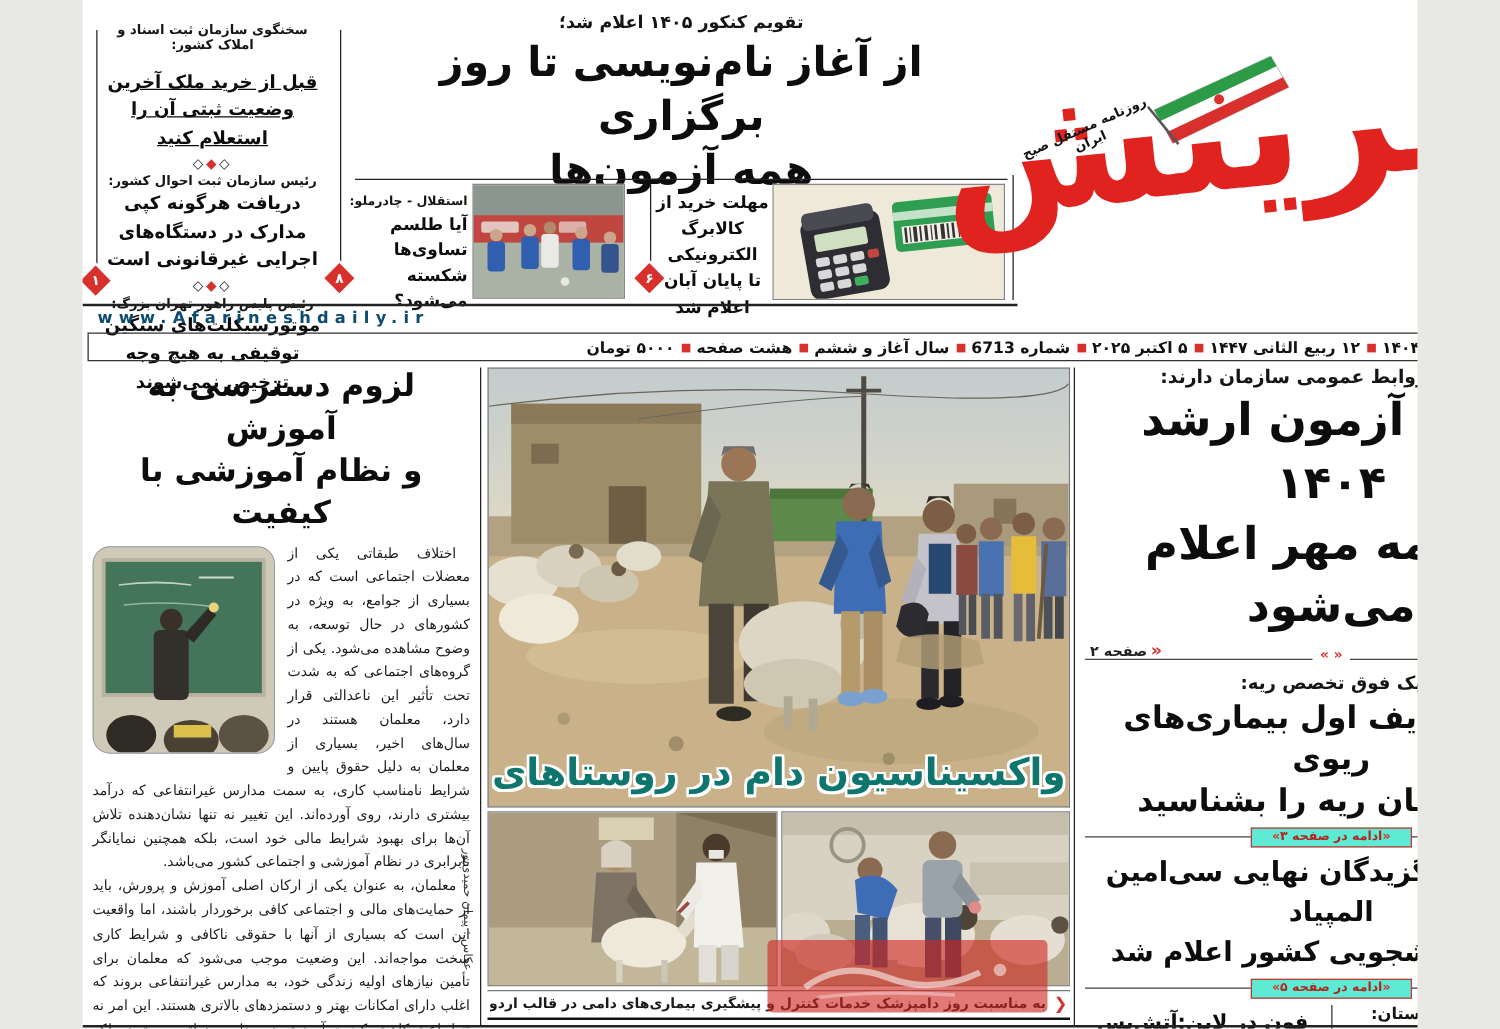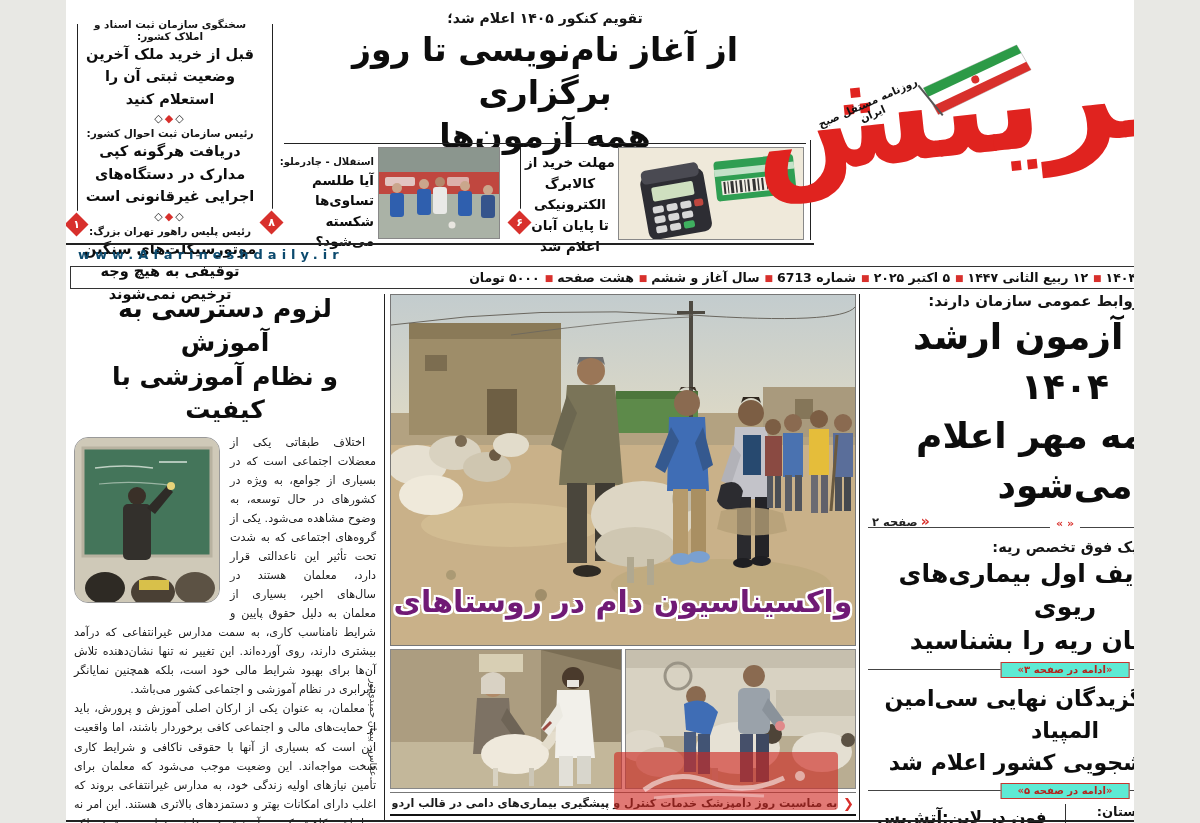--- a/index.html
+++ b/index.html
@@ -34,21 +34,21 @@
   svg { display:block; }
 </style>
 </head>
 <body>
 
 <div class="page">
 
   <div class="vr" style="left:11px; top:24px; height:190px;"></div>
   <div class="abs" style="left:16px; top:18px; width:176px;">
     <div class="kicker" style="font-size:10.5px;">سخنگوی سازمان ثبت اسناد و املاک کشور:</div>
-    <div class="hl" style="font-size:14.5px; line-height:1.55; margin-top:1px;">قبل از خرید ملک آخرین وضعیت ثبتی آن را استعلام کنید</div>
+    <div class="hl" style="font-size:14.5px; line-height:1.55; margin-top:13px;text-decoration:underline;">قبل از خرید ملک آخرین وضعیت ثبتی آن را استعلام کنید</div>
     <div class="orn">◇<b>◆</b>◇</div>
     <div class="kicker" style="font-size:10.5px;">رئیس سازمان ثبت احوال کشور:</div>
     <div class="hl" style="font-size:14.5px; line-height:1.55; margin-top:1px;">دریافت هرگونه کپی مدارک در دستگاه‌های اجرایی غیرقانونی است</div>
     <div class="orn">◇<b>◆</b>◇</div>
     <div class="kicker" style="font-size:10.5px;">رئیس پلیس راهور تهران بزرگ:</div>
     <div class="hl" style="font-size:14.5px; line-height:1.55; margin-top:1px;">موتورسیکلت‌های سنگین توقیفی به هیچ وجه ترخیص نمی‌شوند</div>
   </div>
   <div class="diamond" style="left:2px; top:216px;">
       <span>۱</span>
     </div>
@@ -320,21 +320,21 @@
             <rect x="374" y="141" width="17" height="40" fill="#8a4a42"></rect>
             <rect x="376" y="181" width="6" height="32" fill="#52565e"></rect>
             <rect x="384" y="181" width="6" height="32" fill="#4a4e54"></rect>
           <line x1="446" y1="140" x2="440" y2="216" stroke="#6a5a40" stroke-width="3"></line>
         </g>
         <path d="M330 216 Q360 208 392 218 L396 236 Q358 246 326 234 Z" fill="#b5a078" opacity="0.8"></path>
         <circle cx="150" cy="300" r="6" fill="#a08e6a"></circle>
           <circle cx="320" cy="312" r="5" fill="#a08e6a"></circle>
           <circle cx="60" cy="280" r="5" fill="#ab9a74"></circle>
       </svg>
-      <div class="abs" style="left:0; right:0; bottom:25px; text-align:center; font-weight:bold; color:#701a75; line-height:1.25;
+      <div class="abs" style="left:0; right:0; bottom:8px; text-align:center; font-weight:bold; color:#0f766e; line-height:1.25;
             text-shadow:-2px -2px 0 #fff, 2px -2px 0 #fff, -2px 2px 0 #fff, 2px 2px 0 #fff, 0 -2px 0 #fff, 0 2px 0 #fff, -2px 0 0 #fff, 2px 0 0 #fff;">
         <div style="font-size:30px;">واکسیناسیون دام در روستاهای</div>
       </div>
     </div>
 
     <div style="display:flex; gap:3px; margin-top:3px;">
       <div class="photo-frame" style="width:231px; height:140px; border:1px solid #888;">
         <svg width="229" height="138" viewBox="0 0 229 138">
           <rect width="229" height="138" fill="#d8d2c2"></rect>
           <rect y="0" width="229" height="18" fill="#c6bfae"></rect>

